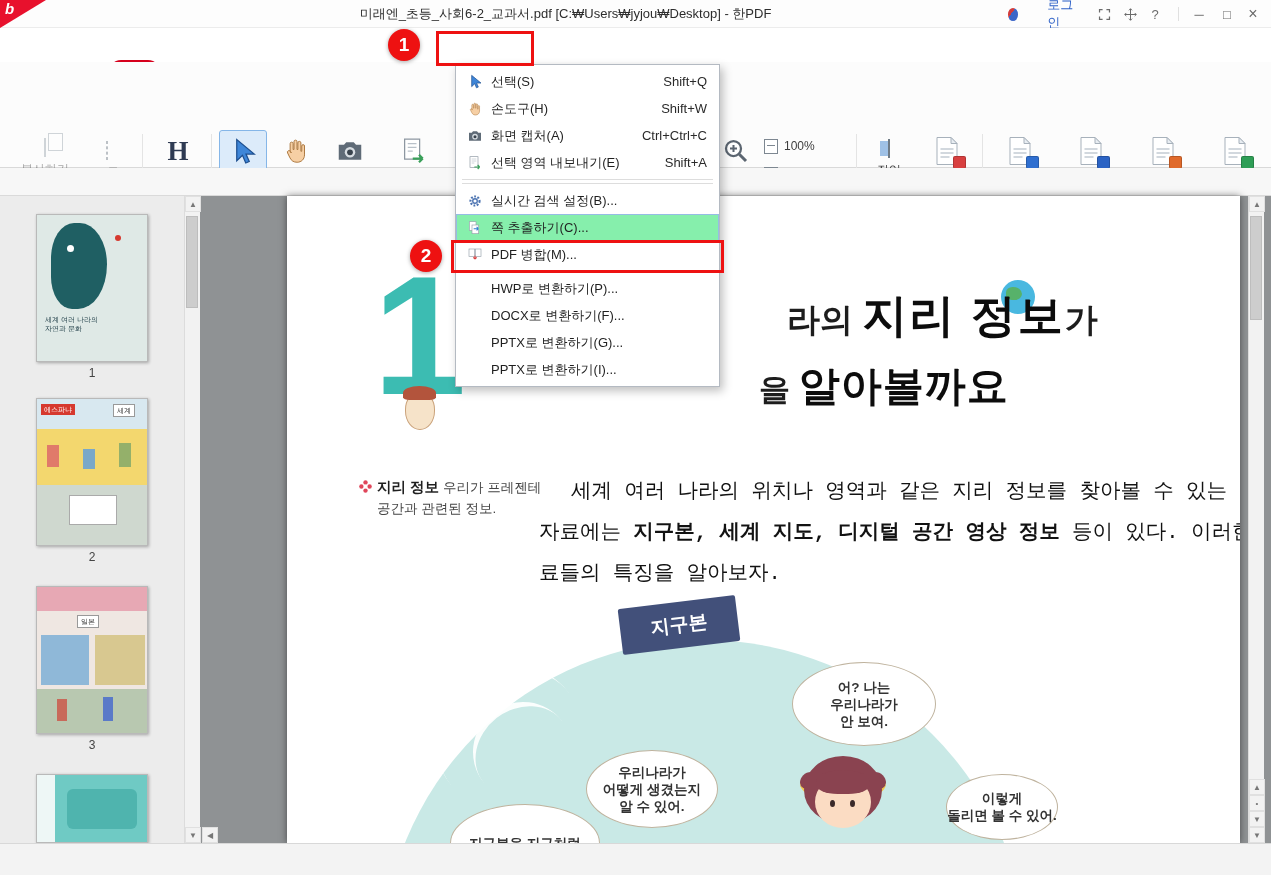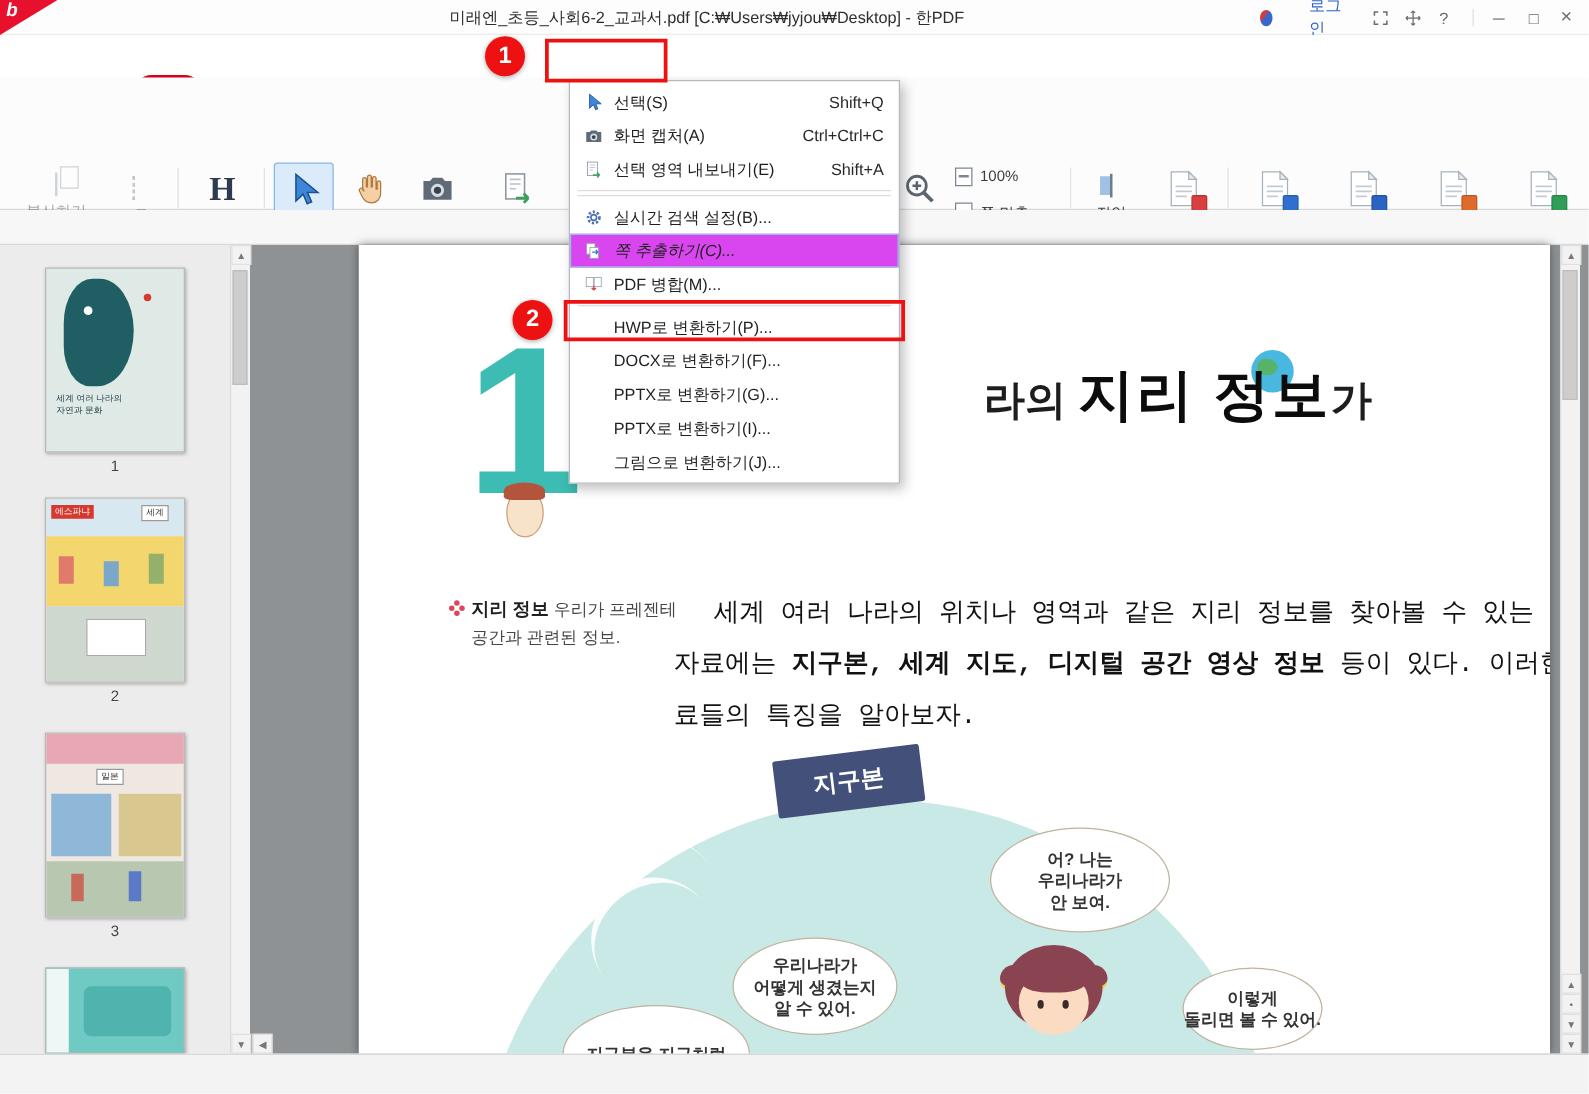--- a/index.html
+++ b/index.html
@@ -33,21 +33,21 @@
   .search input::placeholder { color:#b3b3b3; }
   .scaret { font-size:10px; color:#8a8a8a; padding:0 7px; }
 
   
   .ribbon { position:absolute; left:0; top:62px; width:1271px; height:106px; background:#fcfcfc; border-bottom:1px solid #d9d9d9; }
   .rbtn { position:absolute; top:68px; display:flex; flex-direction:column; align-items:center; gap:5px; padding-top:6px; border-radius:3px; }
   .rlb { font-size:12px; line-height:15px; color:#3d3d3d; text-align:center; white-space:pre-line; }
   .dis { opacity:.45; }
   .on  { background:#dcebfa; border:1px solid #85b6e8; }
   .vsep { position:absolute; top:72px; width:1px; height:88px; background:#e4e4e4; }
-  .srow { position:absolute; left:764px; width:90px; height:24px; display:flex; gap:6px; font-size:12px; color:#3d3d3d; }
+  .srow { position:absolute; left:764px; width:90px; height:24px; display:flex; align-items:center; gap:6px; font-size:12px; color:#3d3d3d; }
   .sq { width:14px; height:15px; border:1.4px solid #7d8791; background:#fff; position:relative; }
   .sq i { position:absolute; left:2px; right:2px; top:5px; height:1.5px; background:#7d8791; }
   .findletter { font-family:"Liberation Serif","DejaVu Serif",serif; font-weight:bold; font-size:27px; color:#2e3a52; line-height:30px; }
   .docwrap { position:relative; width:30px; height:32px; }
   .cbadge { position:absolute; right:-2px; bottom:-1px; width:13px; height:13px; border-radius:2px; border:1px solid rgba(0,0,0,.18); }
   .overflow { position:absolute; left:1250px; top:100px; font-size:14px; color:#777; }
 
   
   .qb { position:absolute; left:0; top:168px; width:1271px; height:28px; background:#f7f7f7; border-bottom:1px solid #dadada; }
   .qico { position:absolute; top:172px; width:22px; height:22px; display:flex; align-items:center; justify-content:center; }
@@ -107,21 +107,21 @@
   .gface { position:absolute; left:11px; top:24px; width:56px; height:52px; background:#fbdcc3; border-radius:50%; }
   .geye { position:absolute; top:24px; width:5px; height:7px; background:#3a2a2a; border-radius:50%; }
 
   
   .dd { position:absolute; left:455px; top:64px; width:265px; background:#fff; border:1px solid #b4bac2; box-shadow:3px 4px 9px rgba(0,0,0,.25);
         padding:3px 0; z-index:50; }
   .mi { height:27px; display:flex; align-items:center; padding:0 12px 0 8px; font-size:13px; color:#1f1f1f; }
   .mi .mic { width:22px; display:flex; align-items:center; justify-content:center; }
   .mi .lbl { margin-left:5px; white-space:nowrap; }
   .mi .sc { margin-left:auto; color:#2a2a2a; }
-  .mi.hl { background:#d946ef; outline:1px solid #96bce4; outline-offset:-1px;font-style:italic; }
+  .mi.hl { background:#86efac; outline:1px solid #96bce4; outline-offset:-1px; }
   .msep { height:1px; background:#ddd; margin:3px 6px; }
 
   
   .statusbar { position:absolute; left:0; top:843px; width:1271px; height:32px; background:#f3f3f3; border-top:1px solid #d8d8d8; }
 
   
   .annbox { position:absolute; border:3px solid #ee1111; z-index:60; }
   .anncirc { position:absolute; width:32px; height:32px; border-radius:50%; background:#ee1111; color:#fff; z-index:61;
              display:flex; align-items:center; justify-content:center; font-size:19px; font-weight:bold; box-shadow:0 1px 4px rgba(0,0,0,.35); }
 </style>
@@ -483,20 +483,23 @@
   <div class="sbb" style="left:0;top:631px">▼</div>
 </div>
 
 <div class="page">
   <div class="big1">1</div>
   <div class="acorn"></div>
   <div class="gsticker"></div>
   <div class="h1">
     <span class="h1pre">라의 </span><span class="h1main">지리 정보</span><span class="h1post">가</span>
   </div>
+  <div class="h2">
+    <span class="h2pre">을 </span><span class="h2main">알아볼까요</span>
+  </div>
   <div class="flower">
     <svg width="13" height="13" viewBox="0 0 13 13">
         <g fill="#e0465a">
           <circle cx="6.5" cy="2.4" r="2.2"></circle>
           <circle cx="2.4" cy="6.5" r="2.2"></circle>
           <circle cx="10.6" cy="6.5" r="2.2"></circle>
           <circle cx="6.5" cy="10.6" r="2.2"></circle>
         </g>
         <circle cx="6.5" cy="6.5" r="1.7" fill="#fff"></circle>
       </svg>
@@ -554,20 +557,29 @@
         <svg width="16" height="16">
           <use href="#i-cursor"></use>
         </svg>
       </span>
     <span class="lbl">선택(S)</span>
       <span class="sc">Shift+Q</span>
   </div>
   <div class="mi">
     <span class="mic">
         <svg width="16" height="16">
+          <use href="#i-hand"></use>
+        </svg>
+      </span>
+    <span class="lbl">손도구(H)</span>
+      <span class="sc">Shift+W</span>
+  </div>
+  <div class="mi">
+    <span class="mic">
+        <svg width="16" height="16">
           <use href="#i-camera"></use>
         </svg>
       </span>
     <span class="lbl">화면 캡처(A)</span>
       <span class="sc">Ctrl+Ctrl+C</span>
   </div>
   <div class="mi">
     <span class="mic">
         <svg width="16" height="16">
           <use href="#i-export"></use>
@@ -619,25 +631,20 @@
   <div class="mi">
     <span class="mic"></span>
     <span class="lbl">PPTX로 변환하기(G)...</span>
       <span class="sc"></span>
   </div>
   <div class="mi">
     <span class="mic"></span>
     <span class="lbl">PPTX로 변환하기(I)...</span>
       <span class="sc"></span>
   </div>
-  <div class="mi">
-    <span class="mic"></span>
-    <span class="lbl">그림으로 변환하기(J)...</span>
-      <span class="sc"></span>
-  </div>
 </div>
 
 <div class="statusbar">
   
   
   
   
   
   
 

